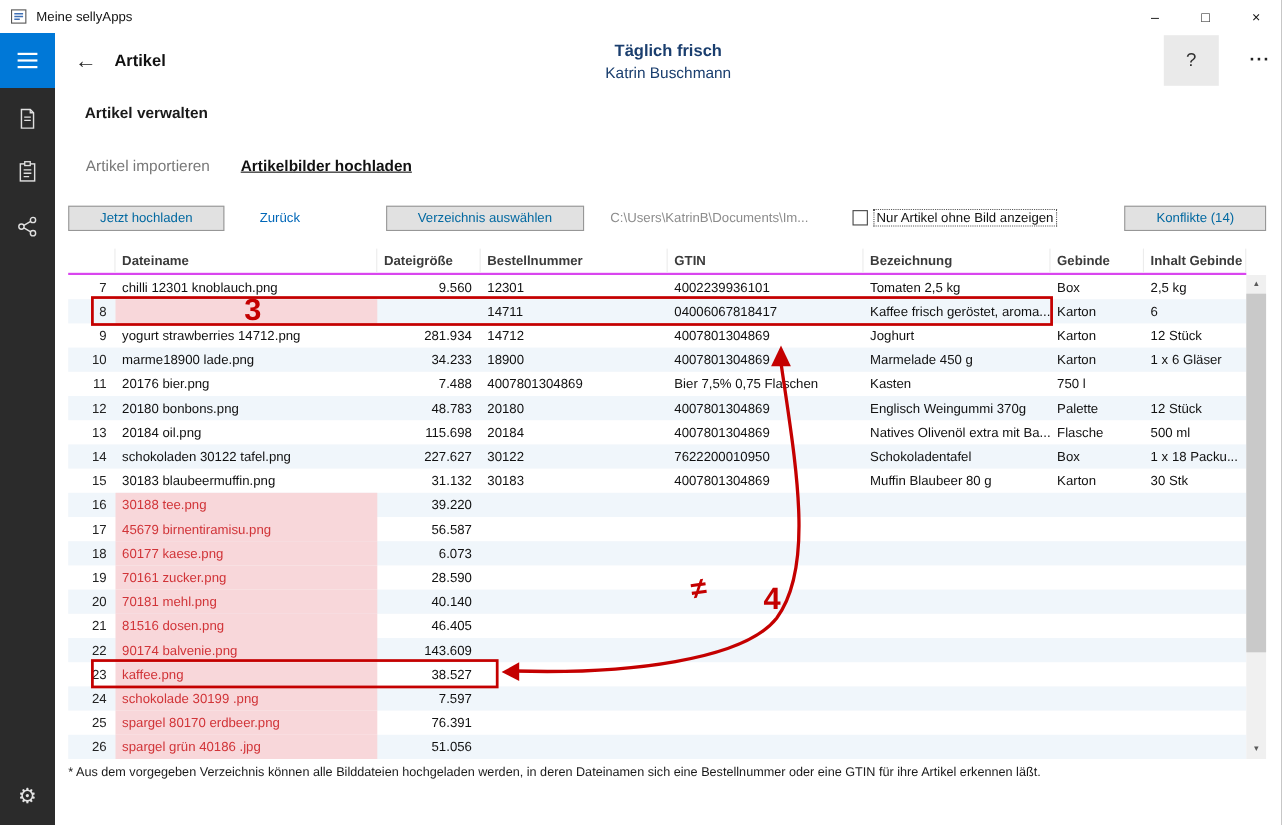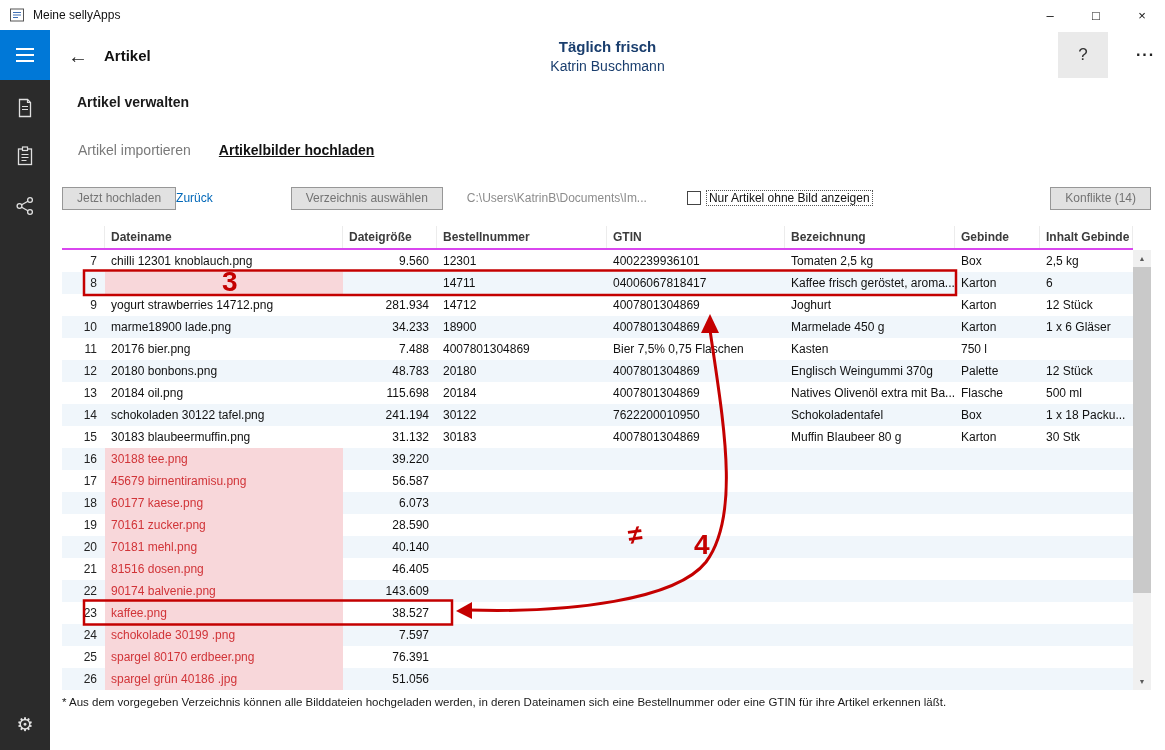--- a/index.html
+++ b/index.html
@@ -37,23 +37,23 @@
   .help-btn { position:absolute; right:57px; top:2px; width:50px; height:46px; background:#eaeaea;
               font-size:17px; color:#333; display:flex; align-items:center; justify-content:center; }
   .more-btn { position:absolute; right:10px; top:16px; font-size:16px; font-weight:bold;
               letter-spacing:1px; color:#222; }
   .section-title { position:absolute; left:27px; top:64px; font-size:14px; font-weight:bold; color:#1a1a1a; }
   .tabs { position:absolute; left:28px; top:112px; display:flex; gap:28px; font-size:14px; }
   .tab { color:#797979; } .tab.active { color:#111; font-weight:bold;text-decoration:underline; }
   
   .toolbar { position:absolute; left:12px; right:14px; top:156px; height:24px;
              display:flex; align-items:center; }
-  .btn { height:23px; padding:0 14px; background:#e1e1e1; border:1px solid #979797;
-         font-size:12px; display:flex; align-items:center; color:#737373; white-space:nowrap; }
-  .link { color:#0067b8; font-size:12px; }
+  .btn { height:23px; padding:0 28px; background:#e1e1e1; border:1px solid #979797;
+         font-size:12px; display:flex; align-items:center; color:#0369a1; white-space:nowrap; }
+  .link { margin-left:32px; color:#0067b8; font-size:12px; }
   .btn-choose { margin-left:78px; }
   .dirpath { margin-left:24px; font-size:12px; color:#8c8c8c; white-space:nowrap; }
   .cb-group { margin-left:40px; display:flex; align-items:center; }
   .cb { width:14px; height:14px; border:1px solid #444; background:#fff; flex:none; }
   .cb-label { font-size:12px; color:#111; margin-left:5px; border:1px dotted #555; padding:0 2px; }
   .btn-conflicts { margin-left:auto; }
   
   .table { position:absolute; left:12px; top:196px; width:1089px; height:464px; }
   .thead { display:grid; grid-template-columns:43px 238px 94px 170px 178px 170px 85px 93px;
            height:24px; border-bottom:2px solid #d946ef; width:1071px; }
@@ -241,21 +241,21 @@
             <div class="td size">115.698</div>
             <div class="td order">20184</div>
             <div class="td gtin">4007801304869</div>
             <div class="td name">Natives Olivenöl extra mit Ba...</div>
             <div class="td pack">Flasche</div>
             <div class="td qty">500 ml</div>
           </div>
           <div class="tr">
             <div class="td num">14</div>
             <div class="td file">schokoladen 30122  tafel.png</div>
-            <div class="td size">241.194</div>
+            <div class="td size">227.627</div>
             <div class="td order">30122</div>
             <div class="td gtin">7622200010950</div>
             <div class="td name">Schokoladentafel</div>
             <div class="td pack">Box</div>
             <div class="td qty">1 x 18 Packu...</div>
           </div>
           <div class="tr">
             <div class="td num">15</div>
             <div class="td file">30183 blaubeermuffin.png</div>
             <div class="td size">31.132</div>

